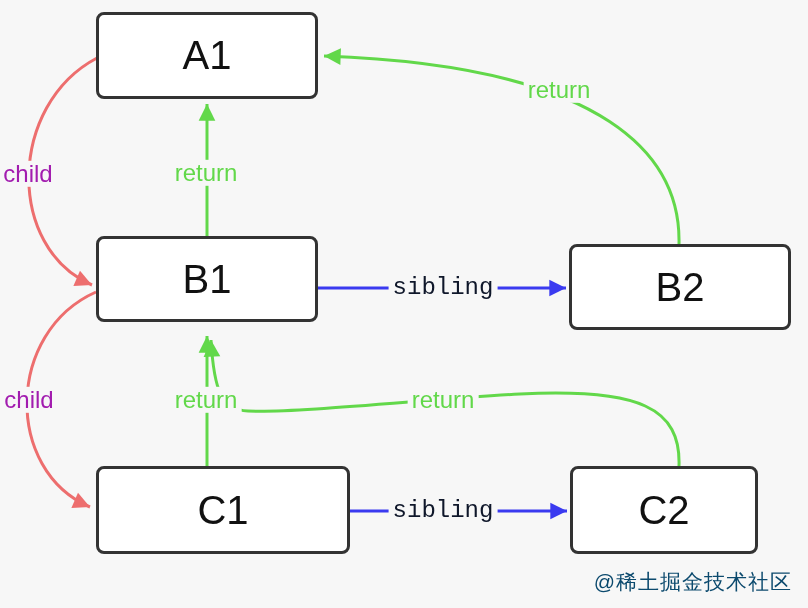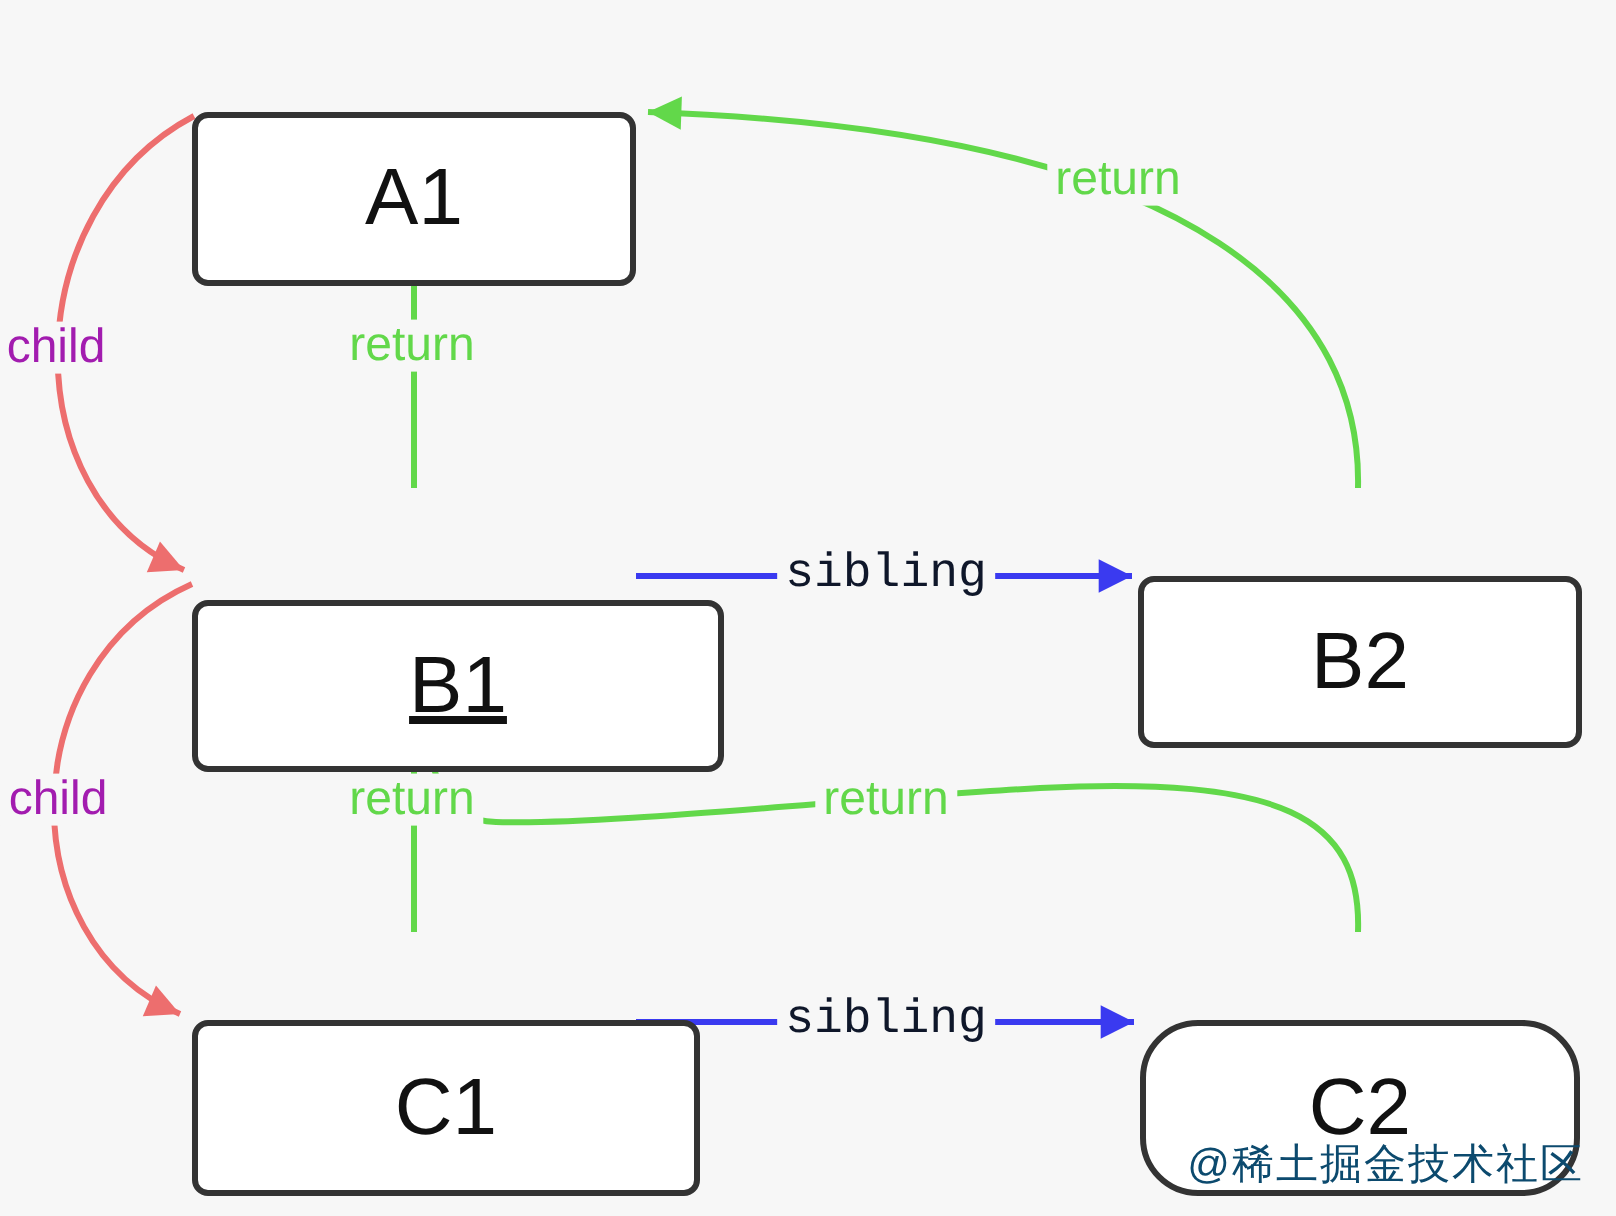--- a/index.html
+++ b/index.html
@@ -20,21 +20,20 @@
   .edge-sibling{stroke:#3a3af0;}
 
   .node{
     position:absolute;
     background:#ffffff;
     border:3px solid #333333;
     border-radius:8px;
     display:flex;align-items:center;justify-content:center;
     font-size:40px;color:#111111;
     box-sizing:border-box;
-    margin-top:44px;
   }
   .edge-label{
     position:absolute;
     transform:translate(-50%,-50%);
     background:#f7f7f7;
     padding:0 4px;
     font-size:24px;
     line-height:1.1;
     white-space:nowrap;
   }
@@ -88,19 +87,19 @@
   <span class="edge-label lbl-child" style="left:28px;top:174px;">child</span>
   <span class="edge-label lbl-child" style="left:29px;top:400px;">child</span>
   <span class="edge-label lbl-return" style="left:206px;top:173px;">return</span>
   <span class="edge-label lbl-return" style="left:206px;top:400px;">return</span>
   <span class="edge-label lbl-return" style="left:559px;top:90px;">return</span>
   <span class="edge-label lbl-return" style="left:443px;top:400px;">return</span>
   <span class="edge-label lbl-sibling" style="left:443px;top:288px;">sibling</span>
   <span class="edge-label lbl-sibling" style="left:443px;top:511px;">sibling</span>
 
   <div class="node" style="left:96px;top:12px;width:222px;height:87px;">A1</div>
-  <div class="node" style="left:96px;top:256px;width:266px;height:86px;text-decoration:underline;">B1</div>
+  <div class="node" style="left:96px;top:236px;width:222px;height:86px;">B1</div>
   <div class="node" style="left:569px;top:244px;width:222px;height:86px;">B2</div>
   <div class="node" style="left:96px;top:466px;width:254px;height:88px;">C1</div>
-  <div class="node" style="left:570px;top:466px;width:220px;height:88px;border-radius:29px;">C2</div>
+  <div class="node" style="left:570px;top:466px;width:188px;height:88px;">C2</div>
 
   <div class="watermark">@稀土掘金技术社区</div>
 </div>
 
 </body></html>

